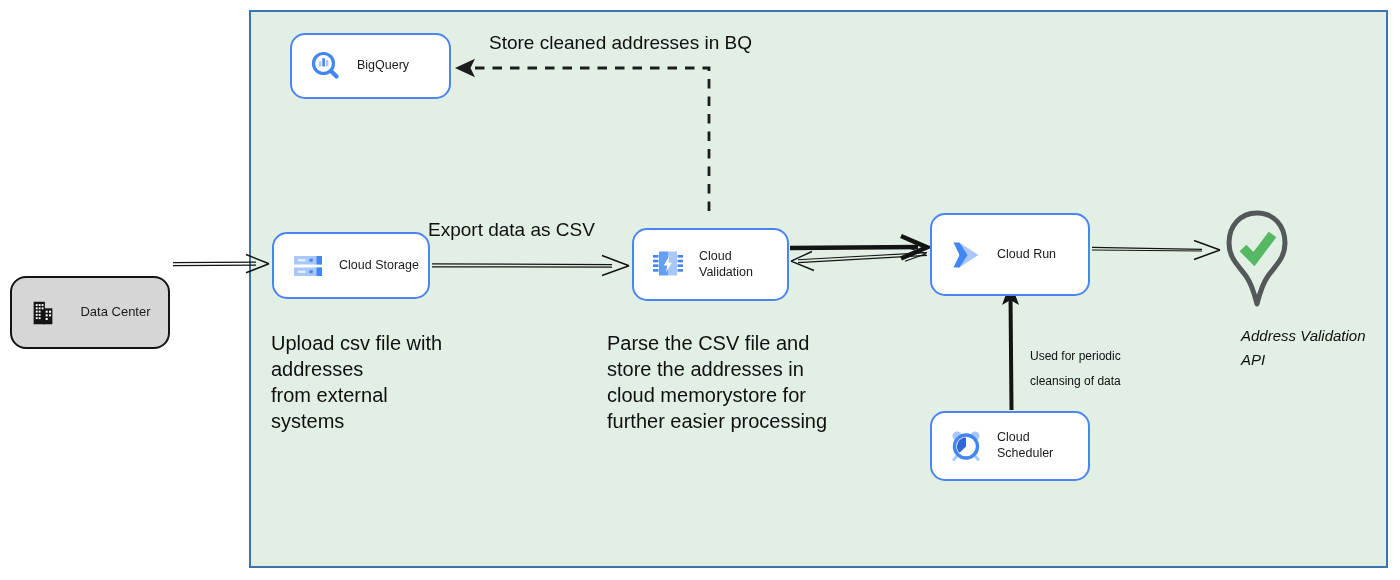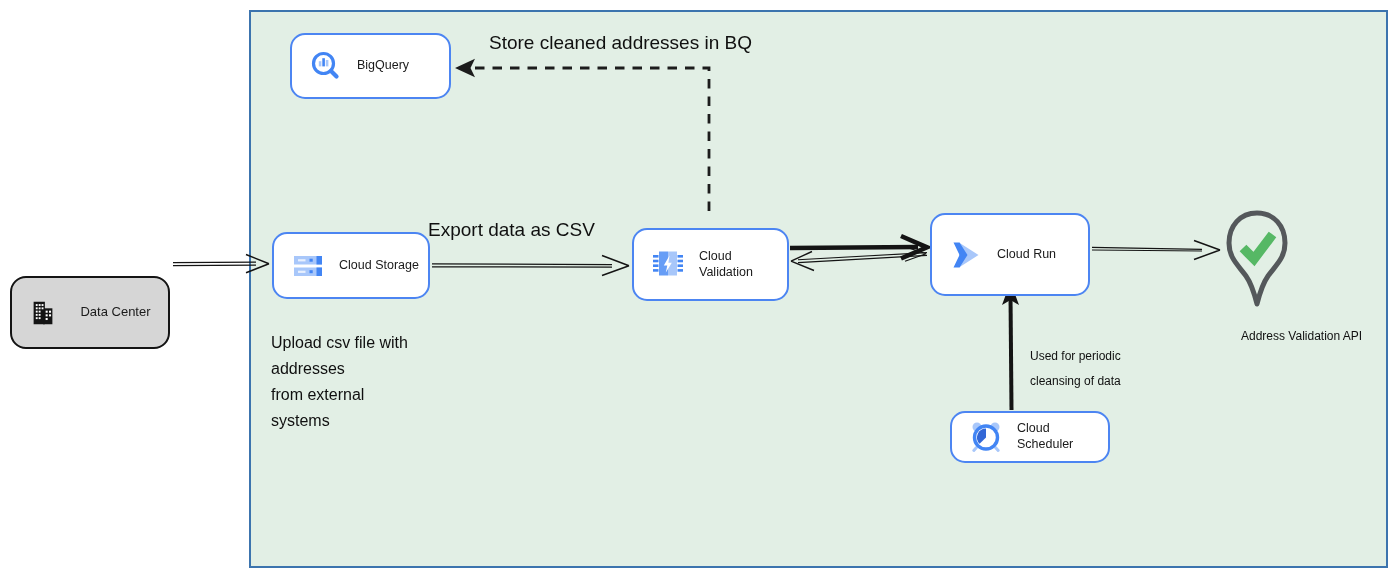--- a/index.html
+++ b/index.html
@@ -17,23 +17,23 @@
     border-radius:15px;background:#ffffff;border:2px solid #4c85f2;
     padding:0 8px 0 16px;gap:13px;
   }
   .node .nicon{flex:0 0 auto;display:flex;align-items:center;justify-content:center;}
   .node .nlabel{flex:1 1 auto;font-size:12.5px;line-height:1.25;color:#1a1a1a;}
   .node-dc{
     background:#d6d6d6;border:2px solid #141414;border-radius:16px;
   }
   .node-dc .nlabel{text-align:center;font-size:13px;}
   .edge-label{position:absolute;font-size:19px;color:#101010;white-space:pre-line;}
-  .note{position:absolute;font-size:16px;line-height:26px;color:#101010;white-space:pre-line;}
+  .note{position:absolute;font-size:20px;line-height:26px;color:#101010;white-space:pre-line;}
   .pin-wrap{position:absolute;left:1222px;top:207px;width:70px;height:120px;}
-  .pin-label{position:absolute;left:1241px;top:324px;width:148px;font-size:12px;line-height:24px;}
+  .pin-label{position:absolute;left:1241px;top:324px;width:148px;font-size:15px;line-height:24px;font-style:italic;}
 </style>
 </head>
 <body>
 
 <div class="canvas">
 
   <div class="gcp-boundary"></div>
 
   <svg class="connectors" width="1400" height="580" viewBox="0 0 1400 580">
 
@@ -160,21 +160,21 @@
   <div class="node" style="left:930px;top:213px;width:160px;height:83px;">
     <span class="nicon">
       <svg width="36" height="36" viewBox="0 0 36 36">
         <polygon points="11,5.5 30.5,18 11,30.5" fill="#a8c7fa"></polygon>
         <polygon points="5.5,5.5 11.5,5.5 19.5,18 11.5,30.5 5.5,30.5 11.5,18" fill="#4285f4"></polygon>
       </svg>
     </span>
     <span class="nlabel">Cloud Run</span>
   </div>
 
-  <div class="node" style="left:950px;top:411px;width:160px;height:52px;align-items:center;">
+  <div class="node" style="left:930px;top:411px;width:160px;height:70px;align-items:center;">
     <span class="nicon">
       <svg width="36" height="36" viewBox="0 0 36 36">
         <circle cx="9" cy="8" r="4.5" fill="#a8c7fa"></circle>
         <circle cx="27" cy="8" r="4.5" fill="#a8c7fa"></circle>
         <path d="M8.5 28.5 L5.8 31.5" stroke="#a8c7fa" stroke-width="3" stroke-linecap="round"></path>
         <path d="M27.5 28.5 L30.2 31.5" stroke="#a8c7fa" stroke-width="3" stroke-linecap="round"></path>
         <circle cx="18" cy="18.5" r="11.5" fill="#ffffff" stroke="#4285f4" stroke-width="3.4"></circle>
         <path d="M18 18.5 L18 9.5 A9 9 0 0 0 11.6 24.8 Z" fill="#3367d6"></path>
       </svg>
     </span>
@@ -191,14 +191,18 @@
 
   <div class="edge-label" style="left:489px;top:32px;">Store cleaned addresses in BQ</div>
   <div class="edge-label" style="left:428px;top:219px;">Export data as CSV</div>
   <div class="edge-label" style="left:1030px;top:344px;font-size:12px;line-height:25px;">Used for periodic
 cleansing of data</div>
 
   <div class="note" style="left:271px;top:330px;">Upload csv file with
 addresses
 from external
 systems</div>
+  <div class="note" style="left:607px;top:330px;">Parse the CSV file and
+store the addresses in
+cloud  memorystore for
+further easier processing</div>
 
 </div>
 
 </body></html>

